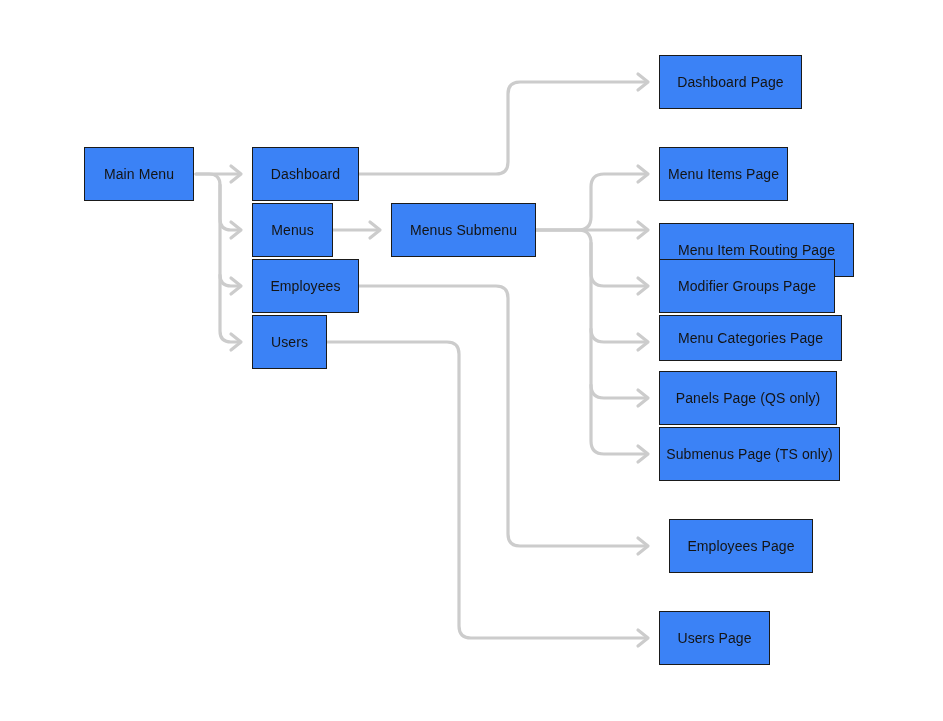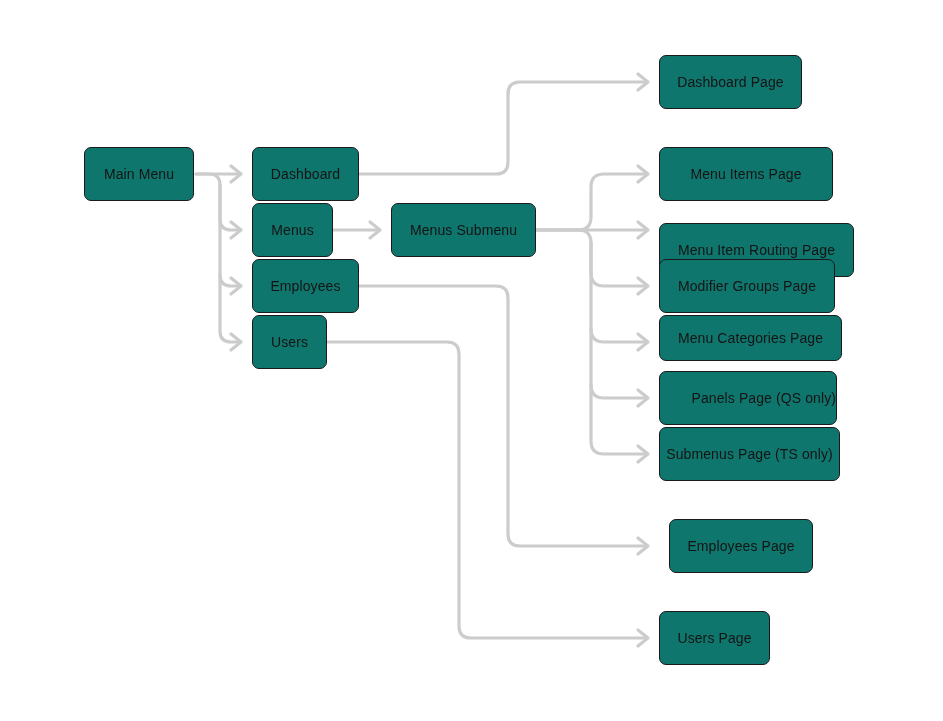--- a/index.html
+++ b/index.html
@@ -38,23 +38,23 @@
   .edge-head {
     fill: none;
     stroke: #cccccc;
     stroke-width: 3.2;
     stroke-linecap: round;
     stroke-linejoin: round;
   }
   .node {
     position: absolute;
     box-sizing: border-box;
-    background: #0f766e;
+    background: #3b82f6;
     border: 1.4px solid #1a1a1a;
-    border-radius: 7px;
+    border-radius: 0;
     display: flex;
     align-items: center;
     justify-content: center;
     color: #141414;
     font-size: 14px;
     line-height: 1.2;
     letter-spacing: 0.1px;
     white-space: nowrap;
     user-select: none;
   }
@@ -163,37 +163,37 @@
   </div>
 
   <div class="node" style="left:391px; top:203px; width:145px; height:54px;">
     <span class="node-label">Menus Submenu</span>
   </div>
 
   <div class="node" style="left:659px; top:55px; width:143px; height:54px;">
     <span class="node-label">Dashboard Page</span>
   </div>
 
-  <div class="node" style="left:659px; top:147px; width:174px; height:54px;">
+  <div class="node" style="left:659px; top:147px; width:129px; height:54px;">
     <span class="node-label">Menu Items Page</span>
   </div>
 
   <div class="node" style="left:659px; top:203px; width:195px; height:54px;margin-top:20px;">
     <span class="node-label">Menu Item Routing Page</span>
   </div>
 
   <div class="node" style="left:659px; top:259px; width:176px; height:54px;">
     <span class="node-label">Modifier Groups Page</span>
   </div>
 
   <div class="node" style="left:659px; top:315px; width:183px; height:46px;">
     <span class="node-label">Menu Categories Page</span>
   </div>
 
-  <div class="node" style="left:659px; top:371px; width:178px; height:54px;justify-content:flex-end;">
+  <div class="node" style="left:659px; top:371px; width:178px; height:54px;">
     <span class="node-label">Panels Page (QS only)</span>
   </div>
 
   <div class="node" style="left:659px; top:427px; width:181px; height:54px;">
     <span class="node-label">Submenus Page (TS only)</span>
   </div>
 
   <div class="node" style="left:659px; top:519px; width:144px; height:54px;margin-left:10px;">
     <span class="node-label">Employees Page</span>
   </div>

